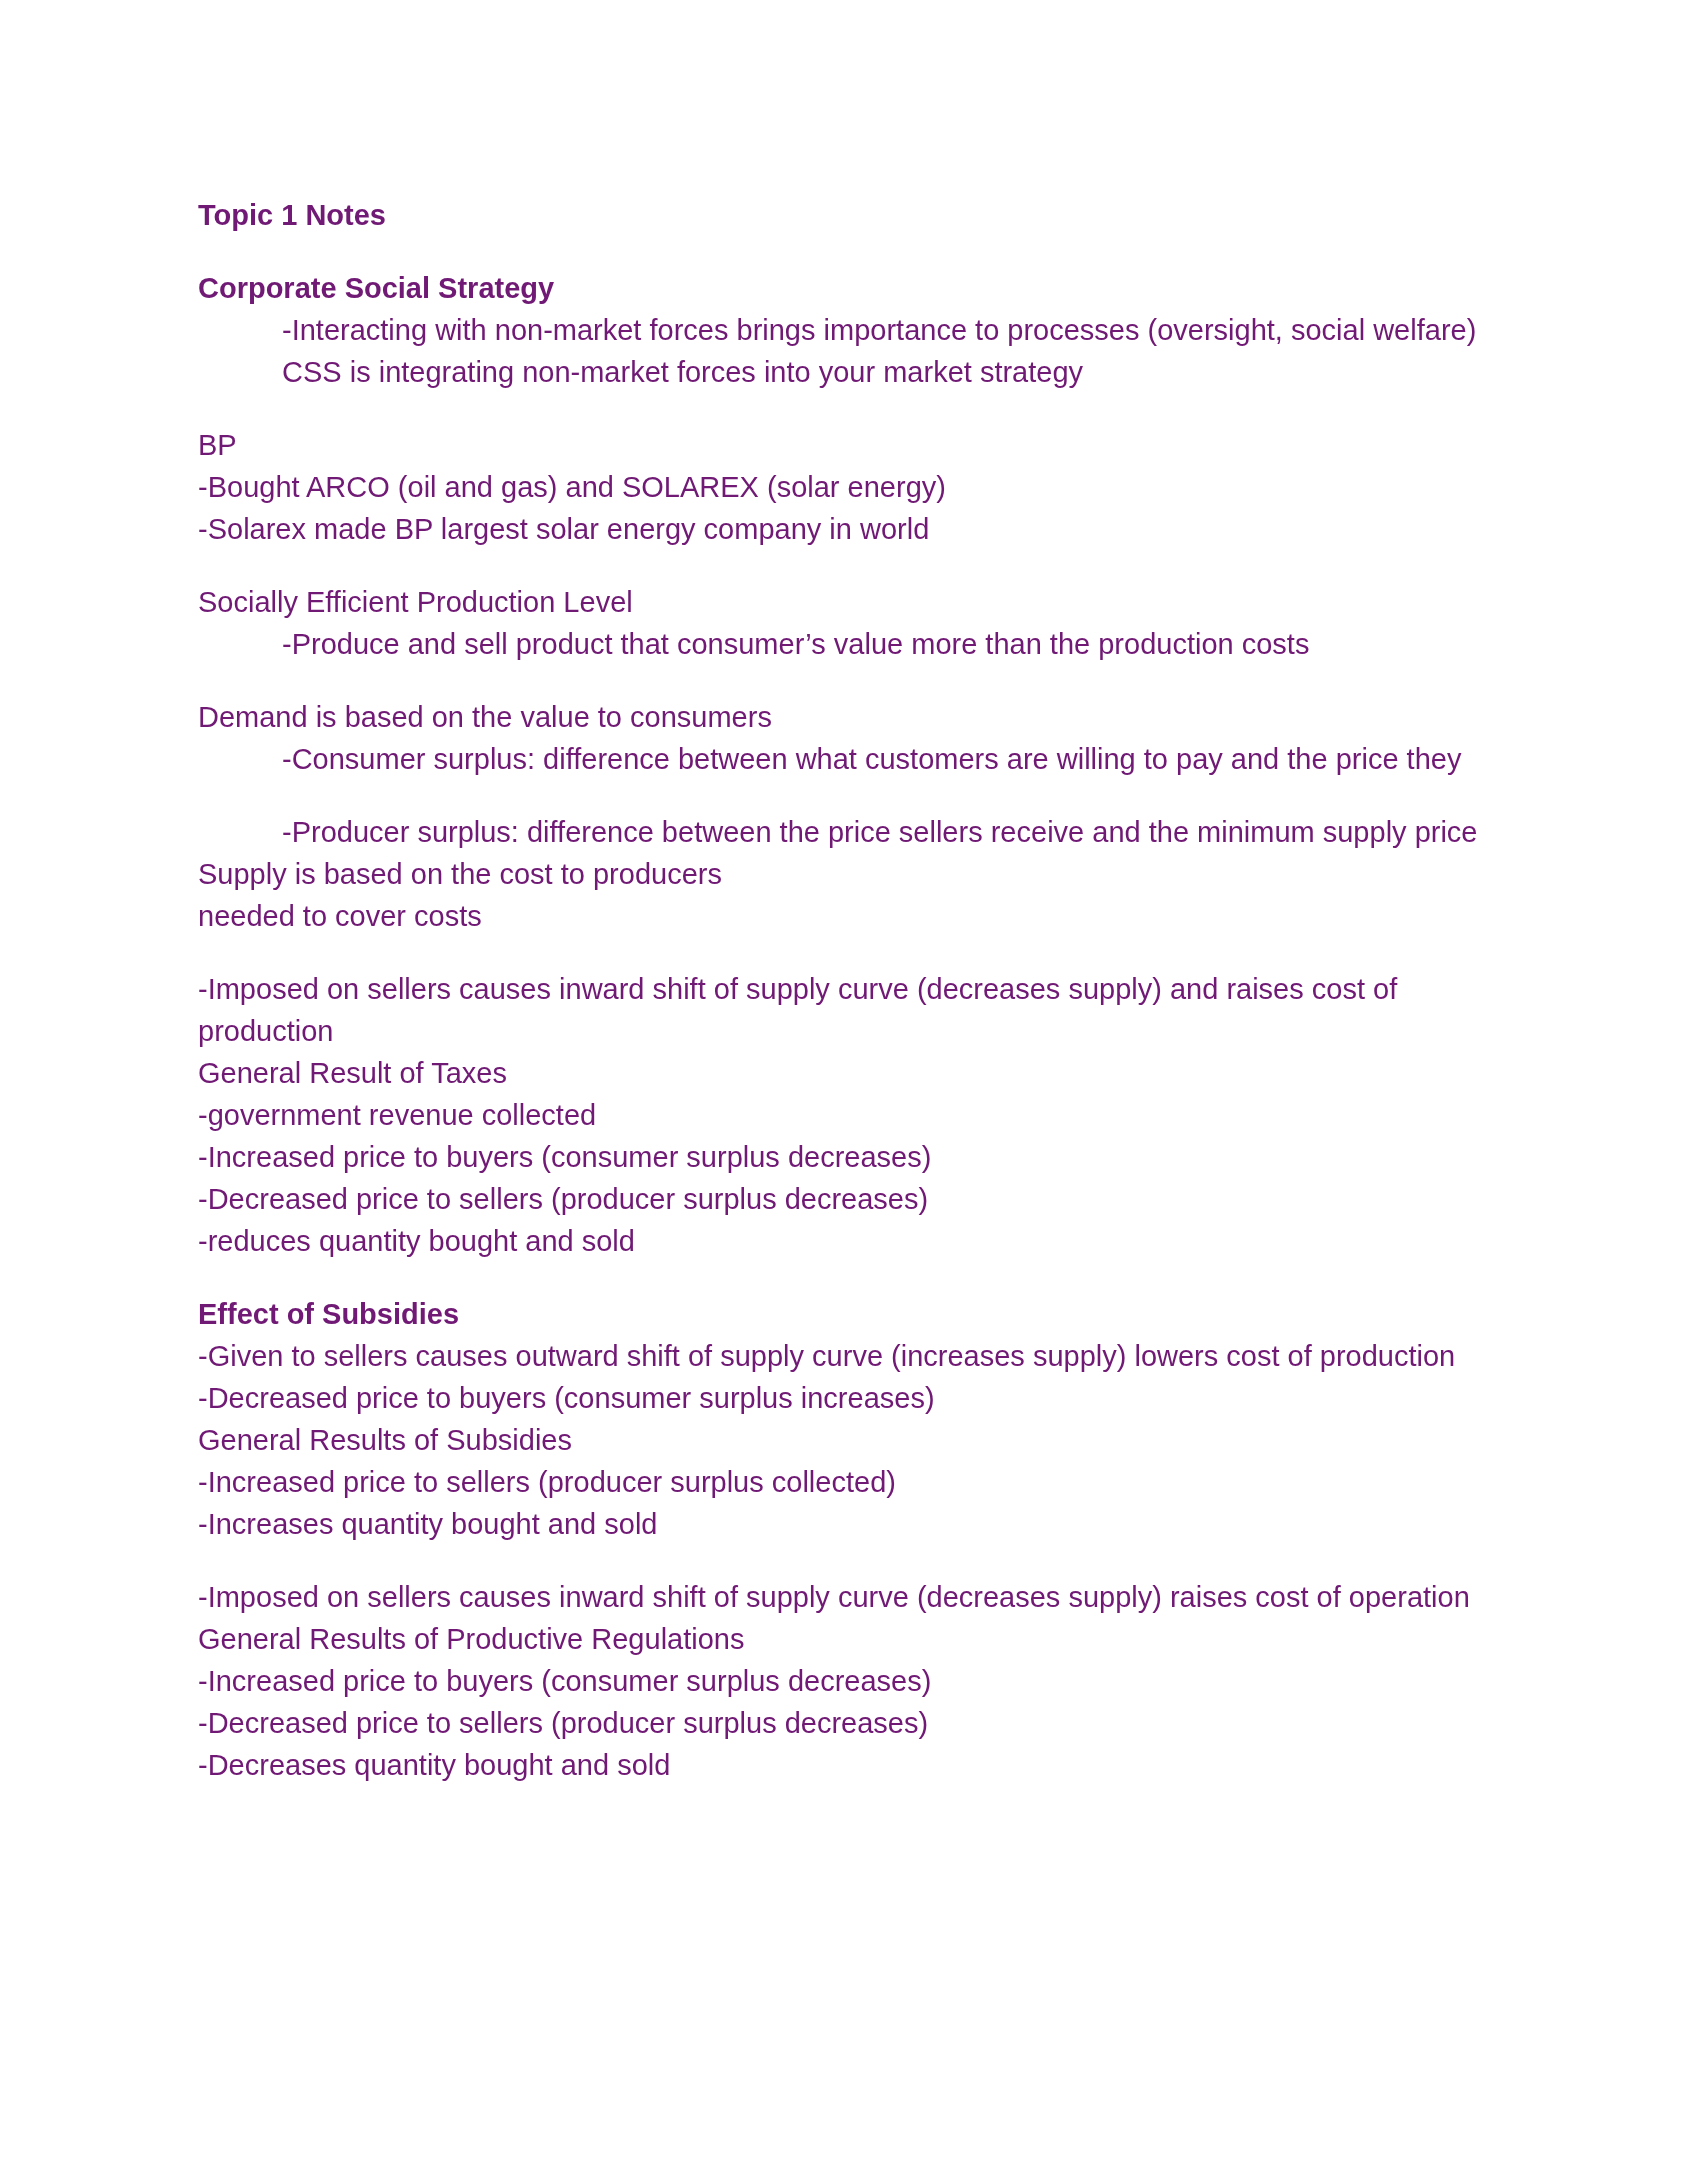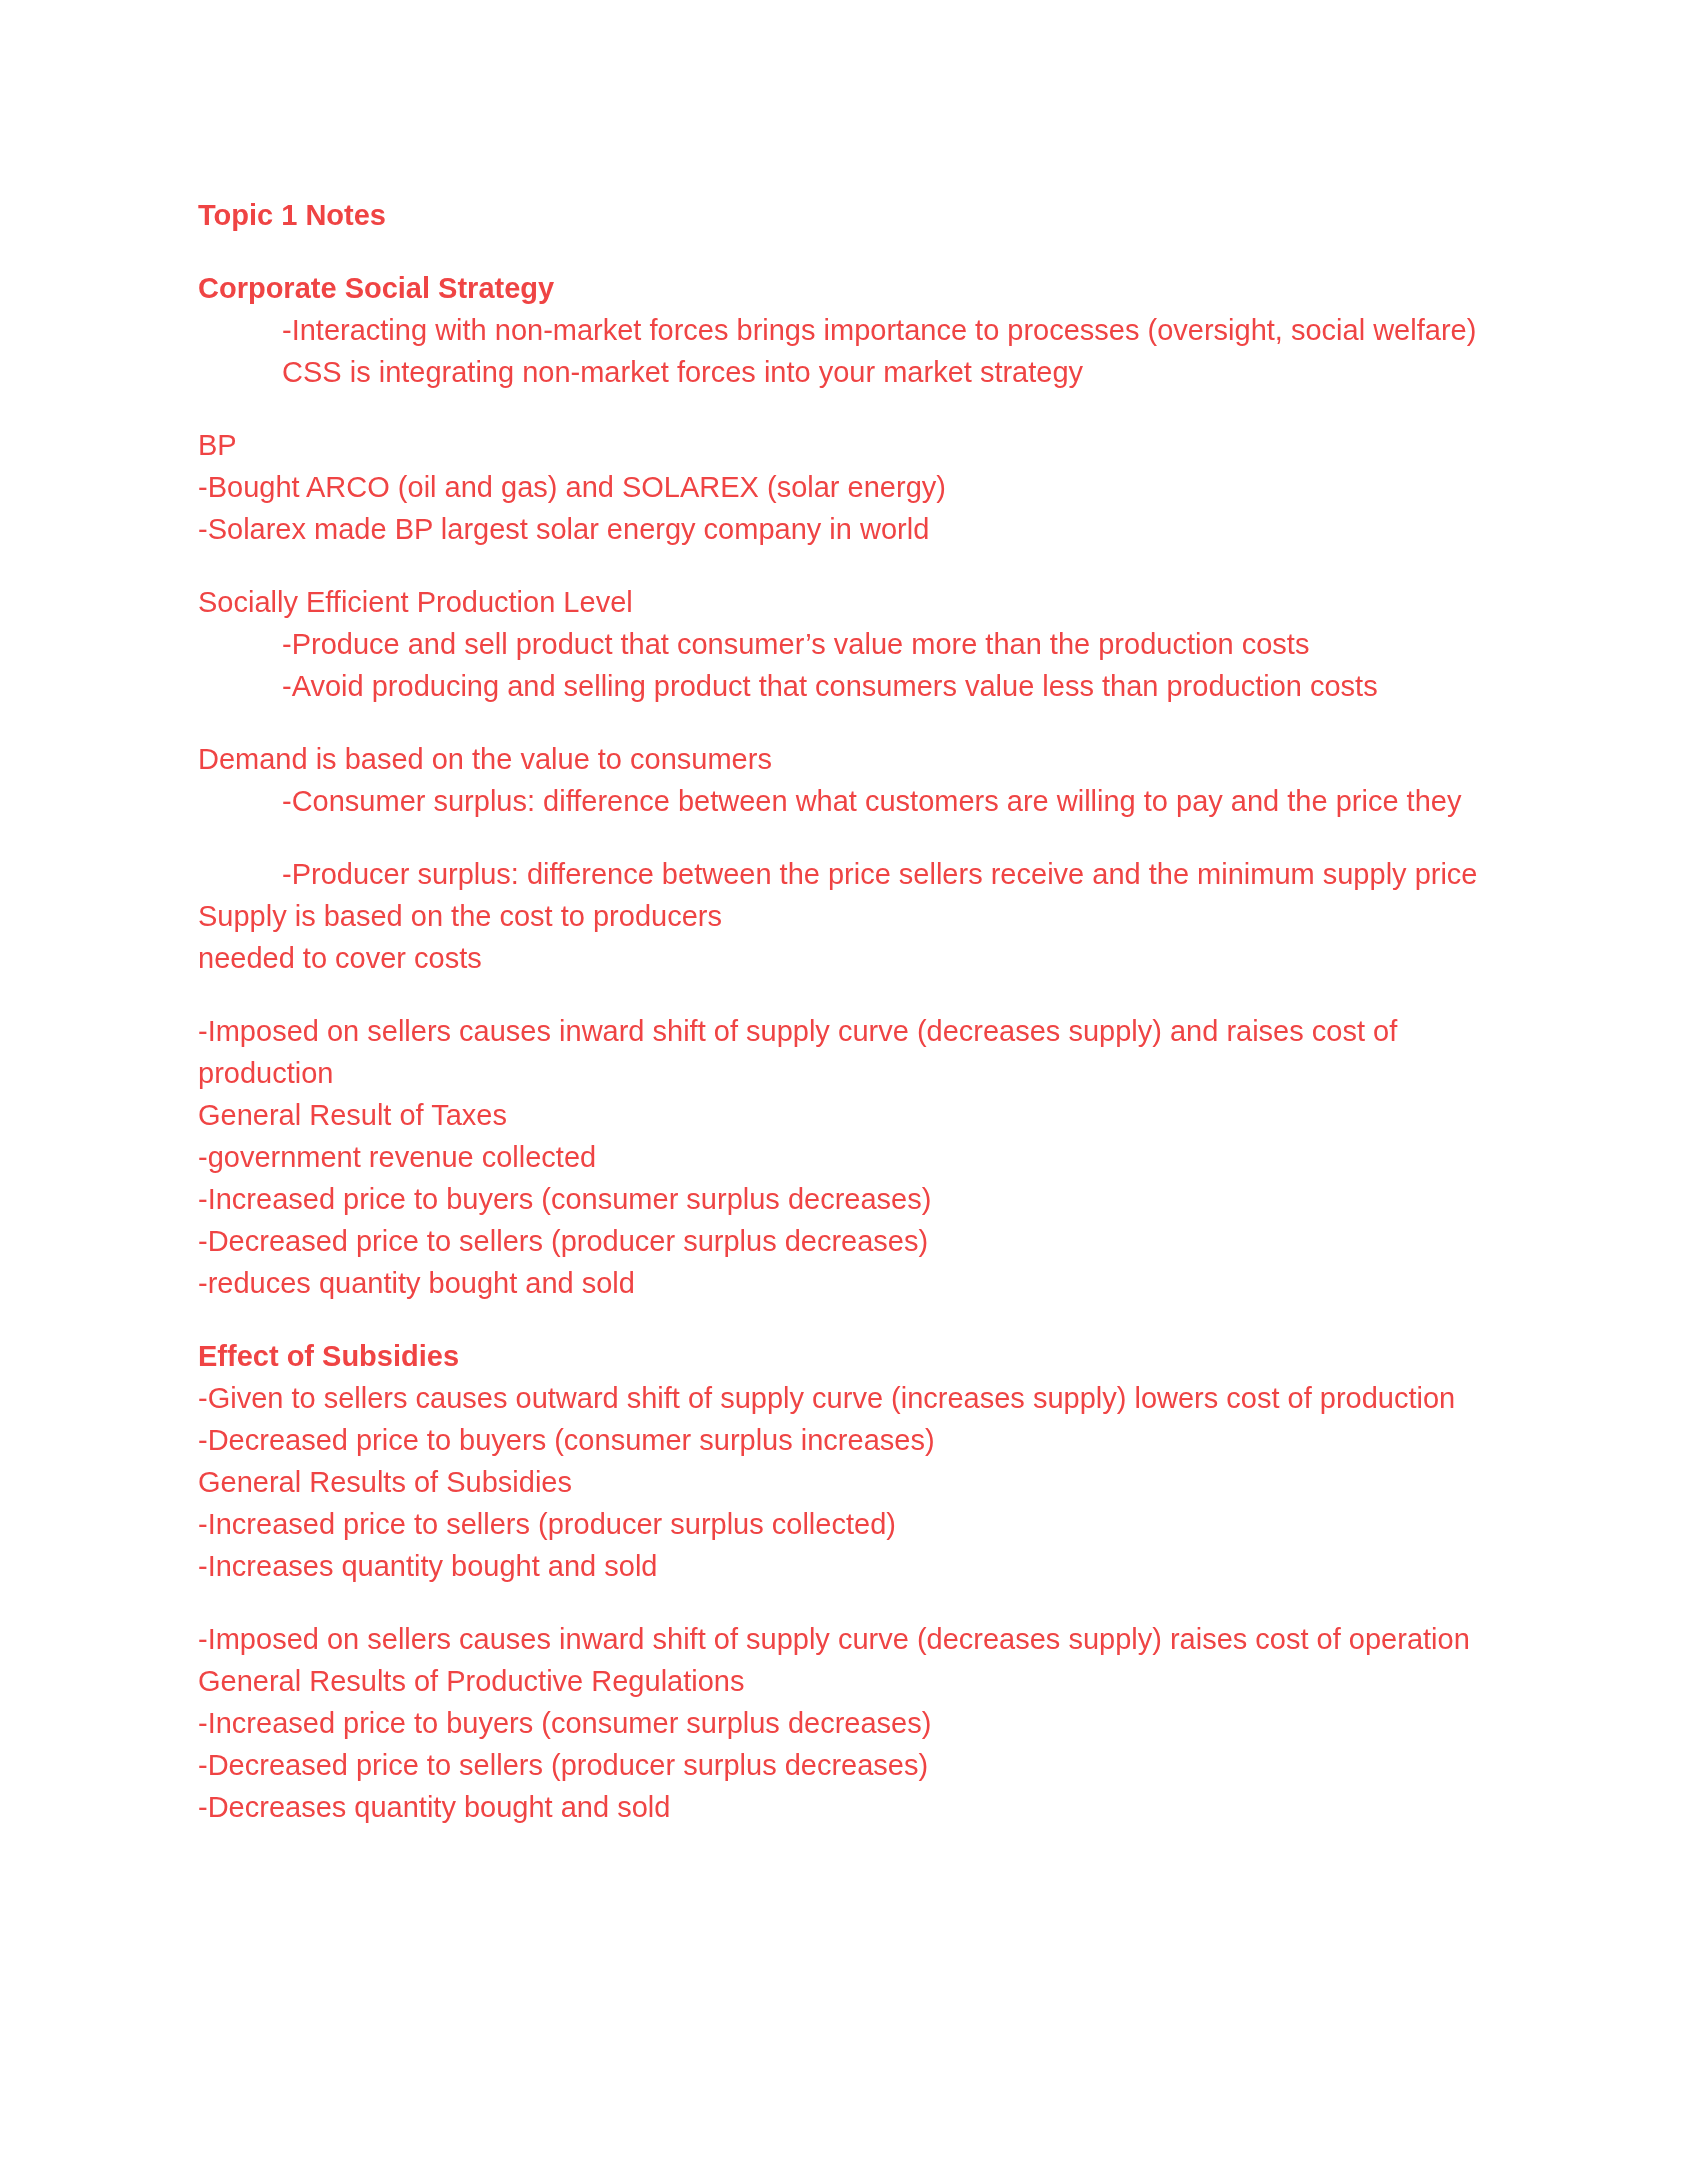--- a/index.html
+++ b/index.html
@@ -7,21 +7,21 @@
     padding: 0;
     background: #ffffff;
   }
   .page {
     position: relative;
     width: 1683px;
     height: 2178px;
     box-sizing: border-box;
     padding: 194px 168px 0 198px;
     background: #ffffff;
-    color: #ef4444;
+    color: #701a75;
     font-family: "Liberation Sans", "DejaVu Sans", sans-serif;
     font-size: 29px;
     line-height: 42px;
     overflow: hidden;
   }
   .section {
     margin: 0 0 31px 0;
   }
   .line {
     white-space: pre-wrap;
@@ -46,21 +46,20 @@
       <div class="line indent">CSS is integrating non-market forces into your market strategy</div>
     </div>
     <div class="section">
       <div class="line">BP</div>
       <div class="line">-Bought ARCO (oil and gas) and SOLAREX (solar energy)</div>
       <div class="line">-Solarex made BP largest solar energy company in world</div>
     </div>
     <div class="section">
       <div class="line">Socially Efficient Production Level</div>
       <div class="line indent">-Produce and sell product that consumer’s value more than the production costs</div>
-      <div class="line indent">-Avoid producing and selling product that consumers value less than production costs</div>
     </div>
     <div class="section">
       <div class="line">Demand is based on the value to consumers</div>
       <div class="line indent">-Consumer surplus: difference between what customers are willing to pay and the price they</div>
     </div>
     <div class="section">
       <div class="line indent">-Producer surplus: difference between the price sellers receive and the minimum supply price</div>
       <div class="line">Supply is based on the cost to producers</div>
       <div class="line">needed to cover costs</div>
     </div>

